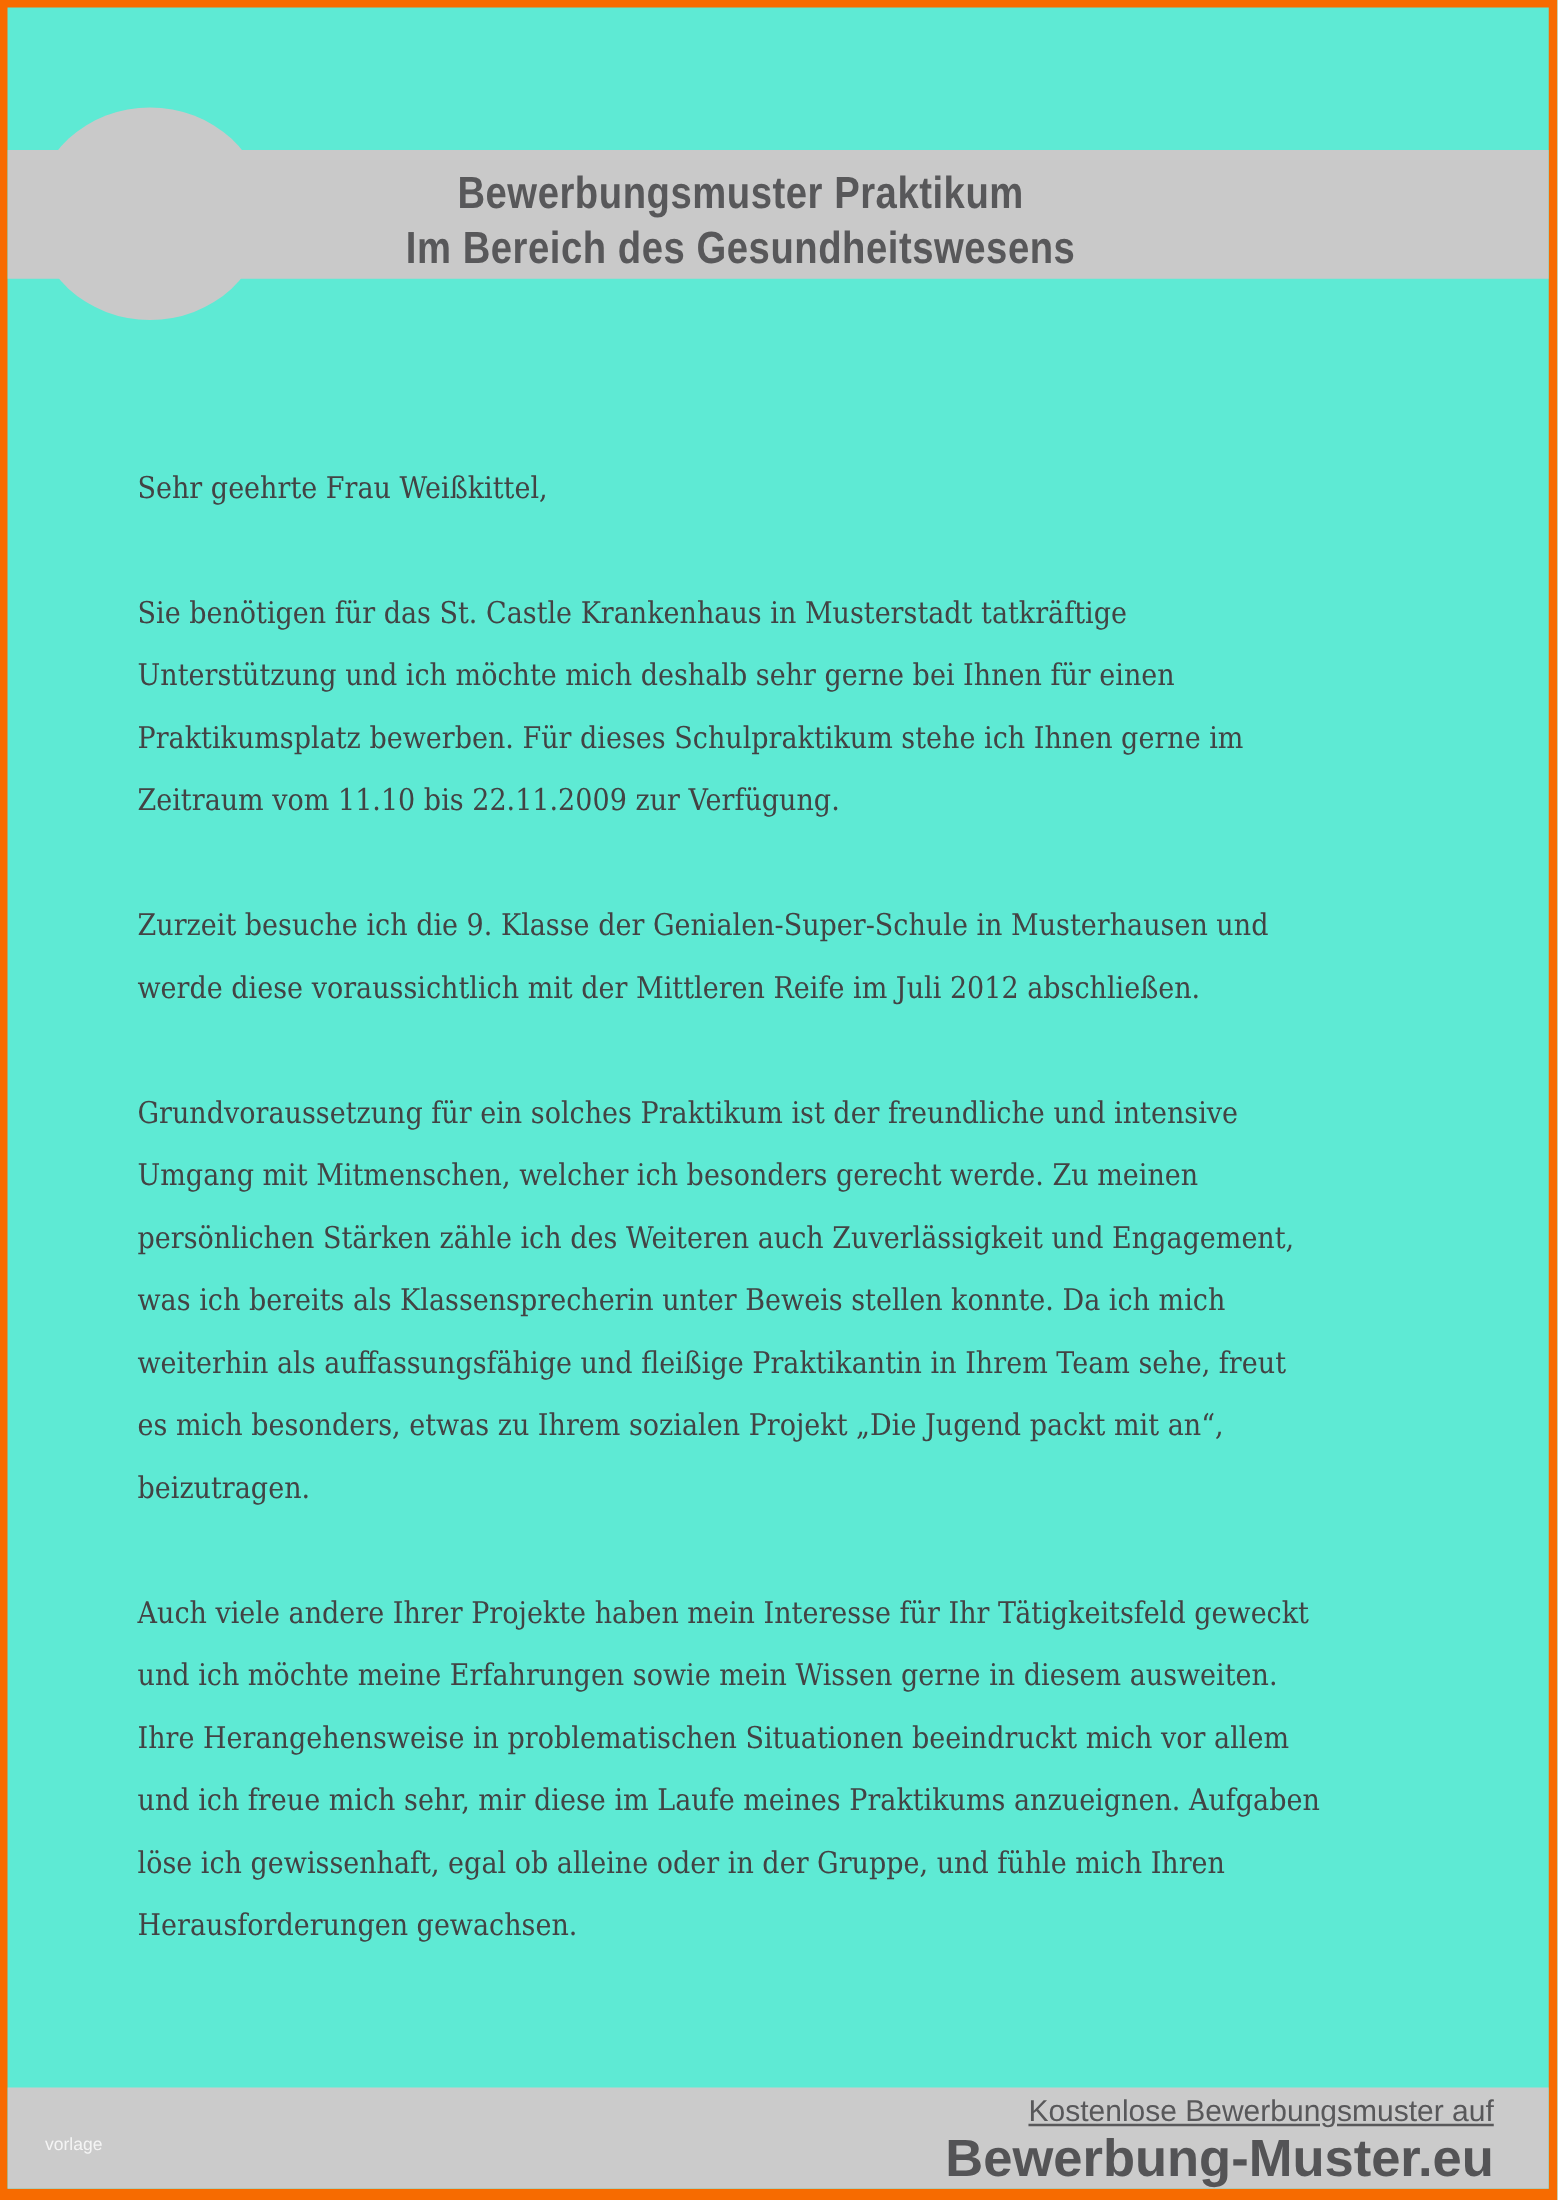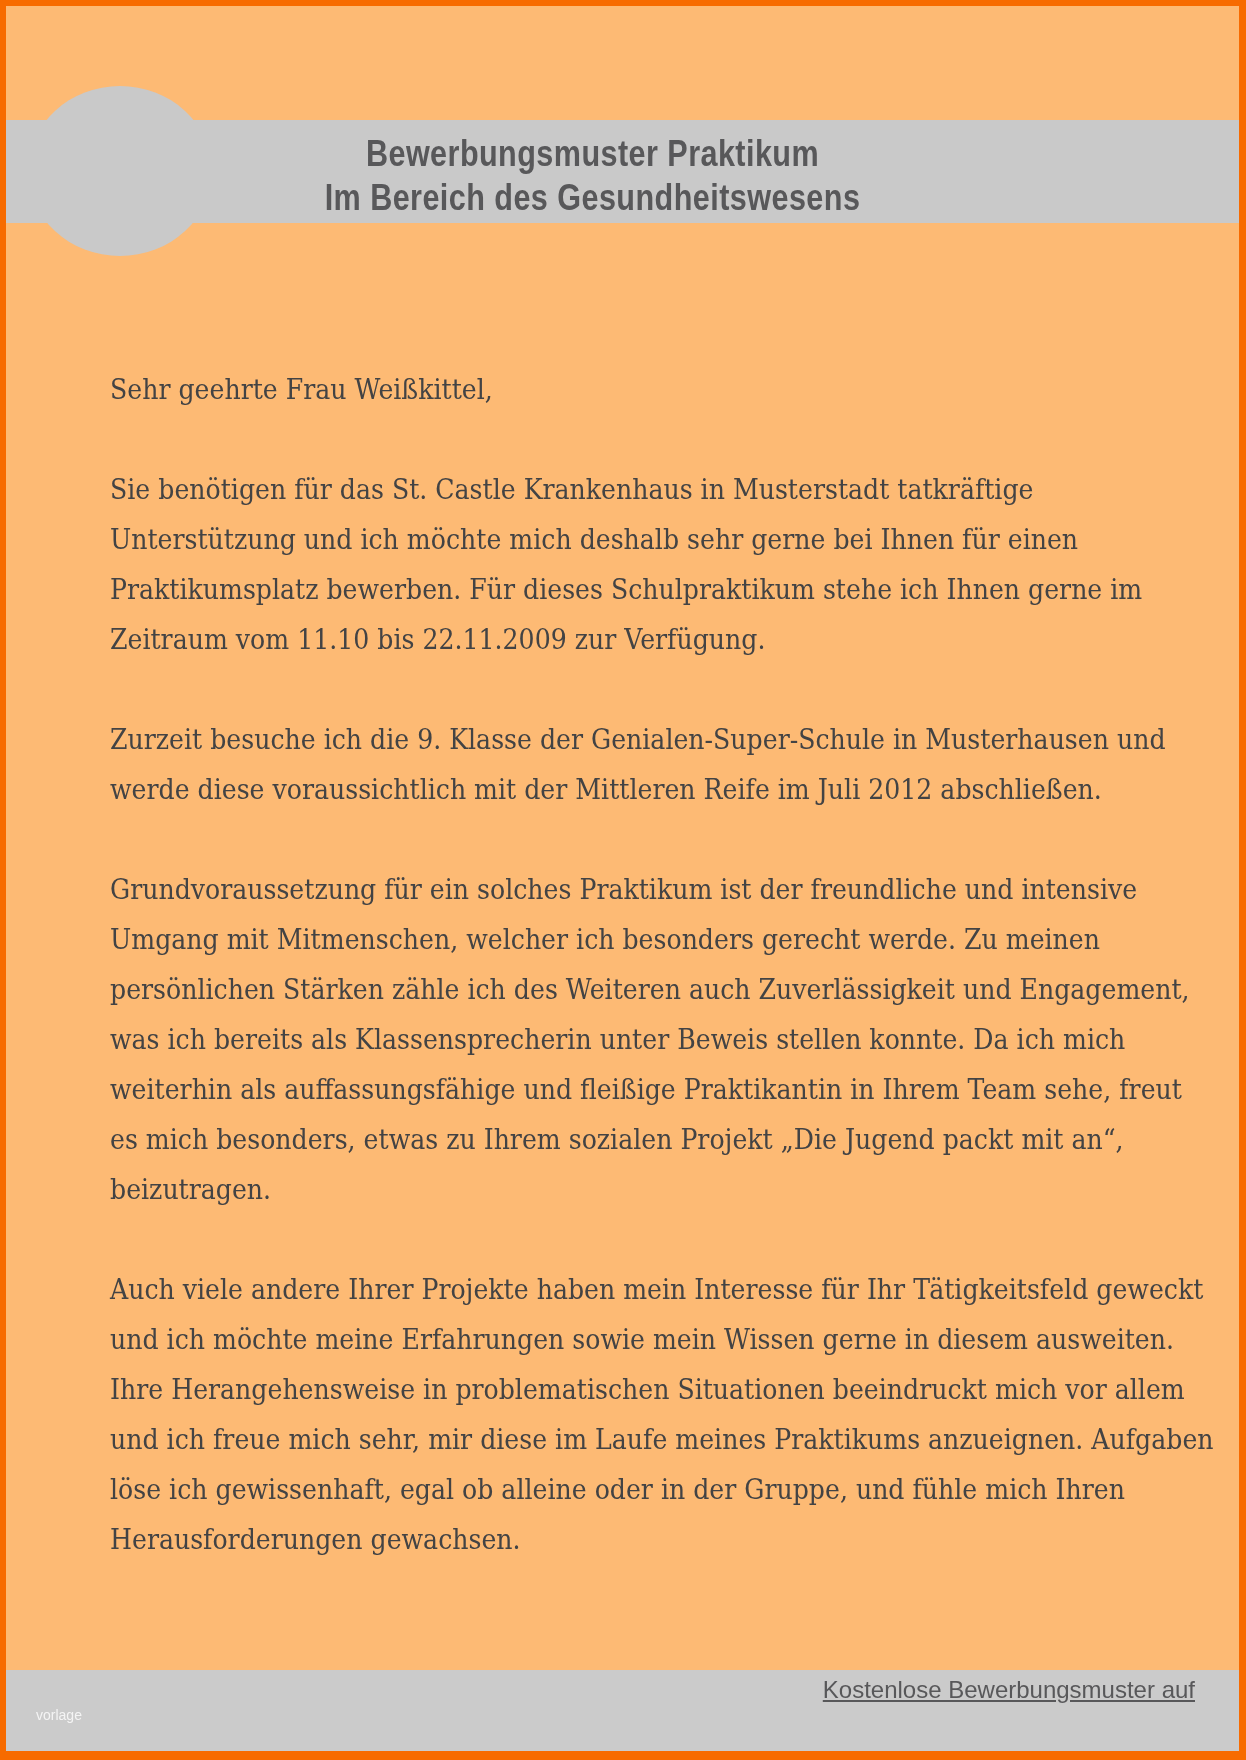--- a/index.html
+++ b/index.html
@@ -3,21 +3,21 @@
 <meta charset="utf-8">
 <style>
   html, body { margin:0; padding:0; background:#ffffff; }
   .page {
     position:relative;
     box-sizing:border-box;
     width:1246px; height:1760px;
     border-style:solid;
     border-color:#f76b00;
     border-width:6px 7px 9px 6px;
-    background:#fdba74;
+    background:#5eead4;
     overflow:hidden;
     font-family:"Liberation Sans", sans-serif;
   }
 
   
   .header-circle {
     position:absolute; left:22px; top:80px;
     width:184px; height:170px;
     border-radius:50%;
     background:#c9c9c9;
@@ -40,21 +40,21 @@
     transform:scaleX(0.85);
     transform-origin:50% 50%;
     white-space:nowrap;
   }
 
   
   .letter-body {
     position:absolute; left:104px; top:359px; right:40px;
     color:#434344;
     font-family:"DejaVu Serif", "Liberation Serif", serif;
-    font-size:28px;
+    font-size:24px;
   }
   .letter-body .line {
     height:50px;
     line-height:50px;
     white-space:nowrap;
     transform:scaleX(0.9);
     transform-origin:0 50%;
   }
   .letter-body .para-gap { height:50px; }
 
@@ -123,17 +123,18 @@
       <div class="line">und ich möchte meine Erfahrungen sowie mein Wissen gerne in diesem ausweiten.</div>
       <div class="line">Ihre Herangehensweise in problematischen Situationen beeindruckt mich vor allem</div>
       <div class="line">und ich freue mich sehr, mir diese im Laufe meines Praktikums anzueignen. Aufgaben</div>
       <div class="line">löse ich gewissenhaft, egal ob alleine oder in der Gruppe, und fühle mich Ihren</div>
       <div class="line">Herausforderungen gewachsen.</div>
     </div>
 
   <div class="footer-band">
     <div class="footer-text">
       <div class="footer-tagline">Kostenlose Bewerbungsmuster auf</div>
+      <div class="footer-brand">Bewerbung-Muster.eu</div>
     </div>
     <div class="watermark">vorlage</div>
   </div>
 
 </div>
 
 </body></html>

